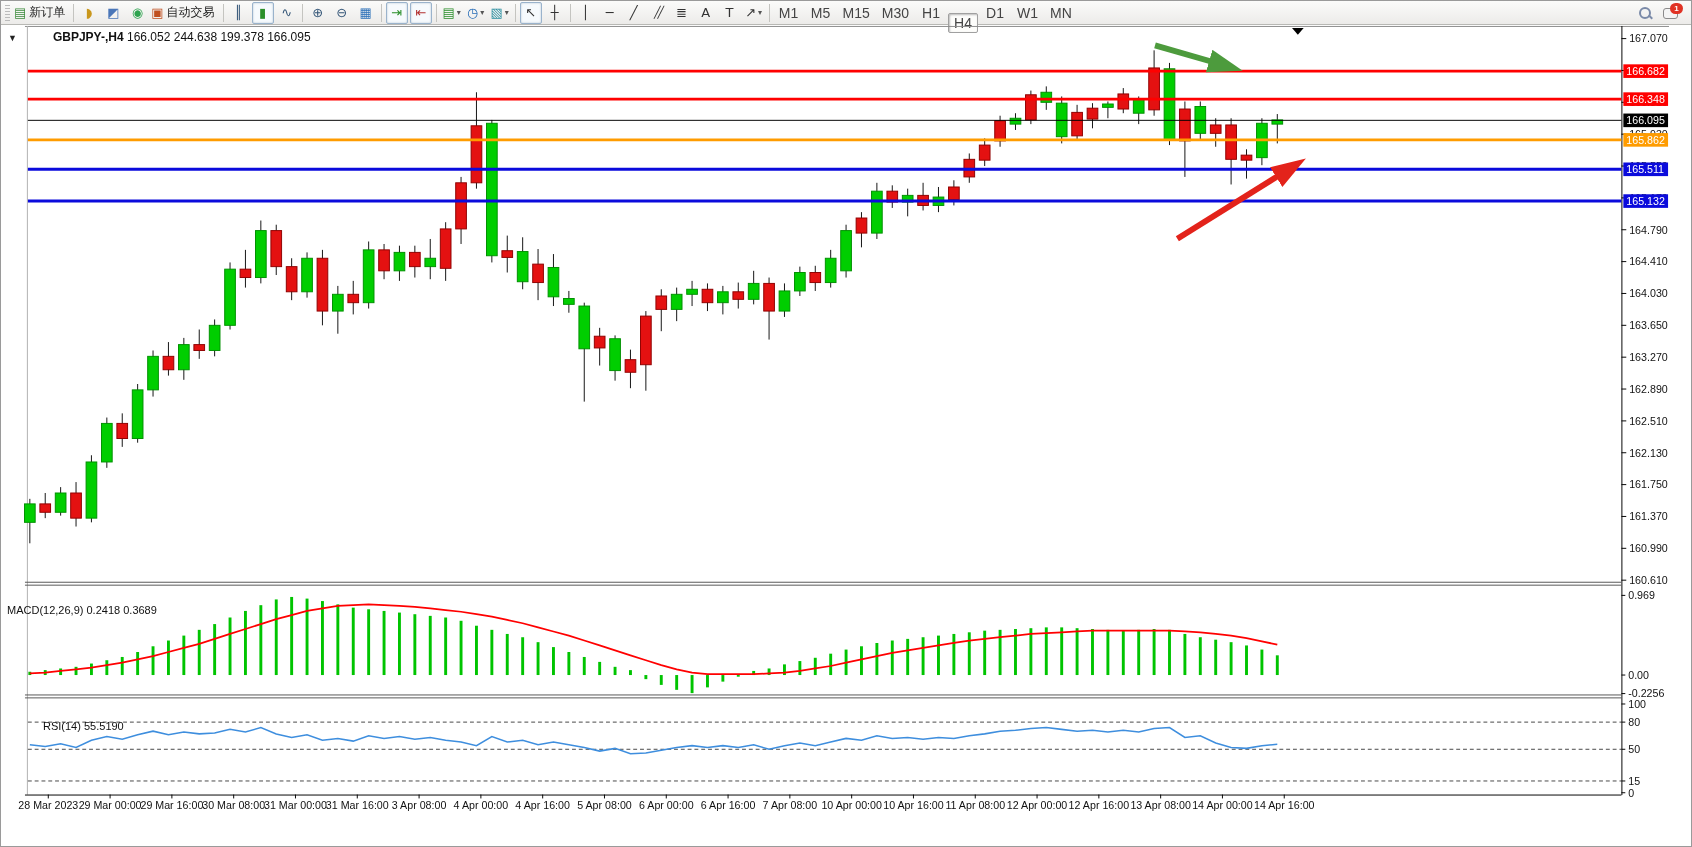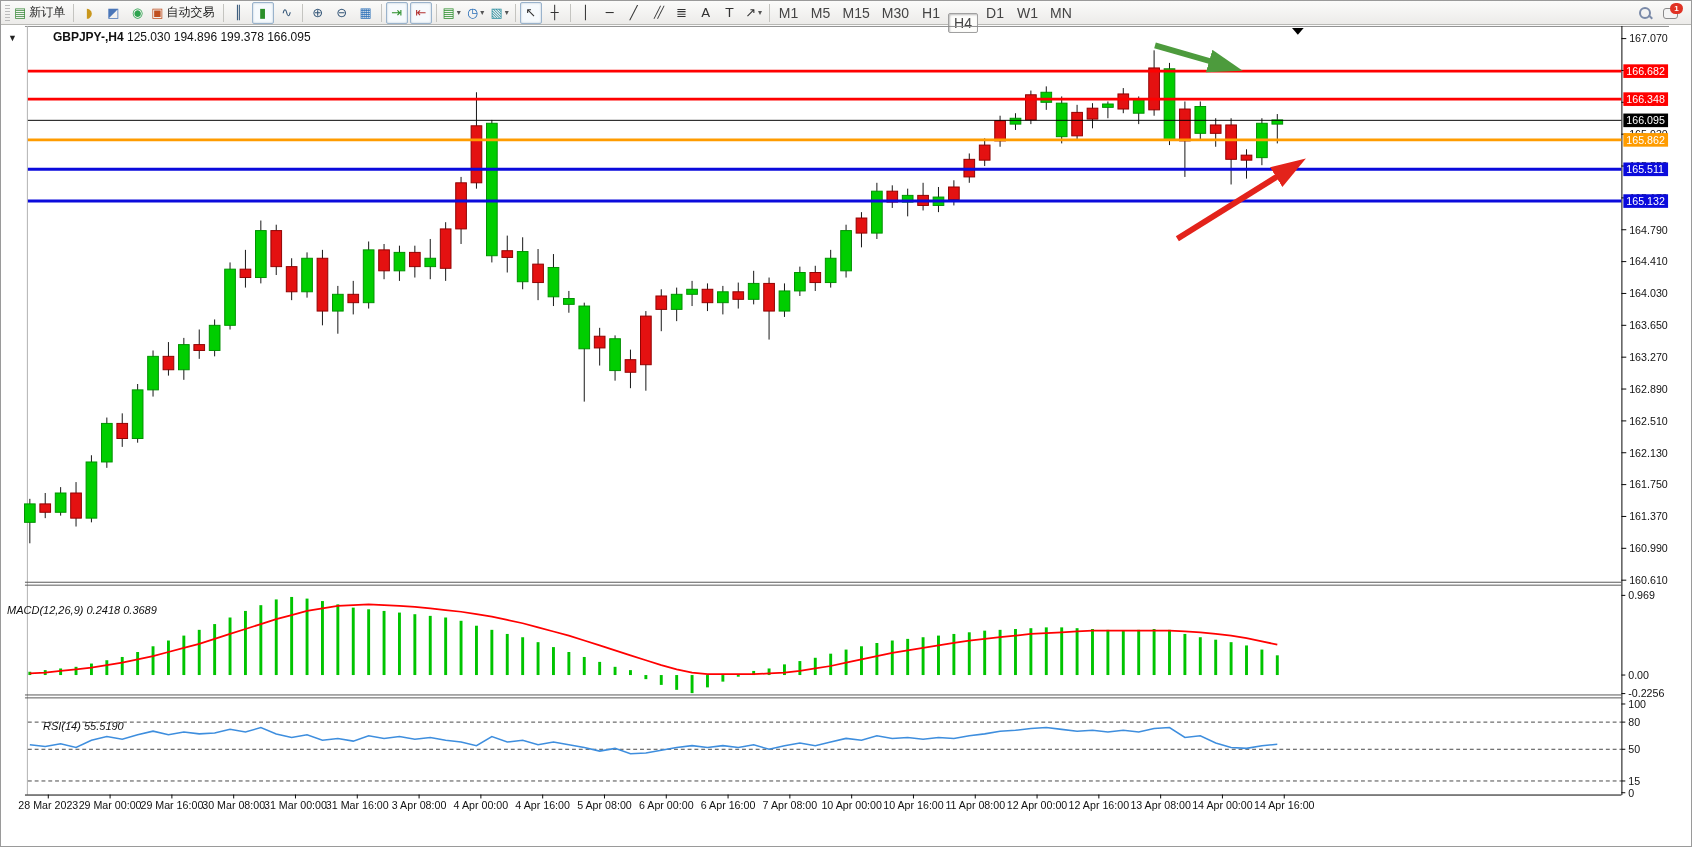--- a/index.html
+++ b/index.html
@@ -23,21 +23,21 @@
   .mag .lens{position:absolute;left:0;top:0;width:8px;height:8px;border:2px solid #7a8aa8;border-radius:50%;}
   .mag .tail{position:absolute;left:9px;top:9px;width:5px;height:2px;background:#7a8aa8;transform:rotate(45deg);}
   .chat{position:relative;width:16px;height:13px;margin:0 6px;}
   .chat .bubble{position:absolute;left:0;top:2px;width:13px;height:9px;border:1px solid #8a8a8a;border-radius:3px;background:#f4f4f4;}
   .chat .badge{position:absolute;right:-4px;top:-3px;min-width:11px;height:11px;border-radius:6px;background:#e03224;color:#fff;
                font-size:8px;font-weight:bold;display:flex;align-items:center;justify-content:center;padding:0 1px;}
   
   #chart-title{position:absolute;left:7px;top:29px;font-size:12px;color:#111;z-index:5;}
   #chart-title .tri{font-size:9px;color:#222;margin-right:4px;}
   #chart-title b{font-weight:bold;margin-left:32px;}
-  .pane-label{position:absolute;left:6px;font-size:11px;color:#111;z-index:5;font-style:italic;}
+  .pane-label{position:absolute;left:6px;font-size:11px;color:#111;z-index:5;}
   svg text{font-family:"Liberation Sans",sans-serif;}
 </style>
 </head>
 <body>
 
 <div id="app">
   <div id="toolbar">
       <span class="grip"></span>
       <span class="tbtn">
         <span class="glyph" style="color: rgb(60, 140, 60);">▤</span>
@@ -143,22 +143,22 @@
         </span>
         <span class="chat">
           <span class="bubble"></span>
           <span class="badge">1</span>
         </span>
       </span>
     </div>
 
   <div id="chart-title">
     <span class="tri">▼</span><b>GBPJPY-,H4</b>
-    <span>125.030</span>
-    <span>194.896</span>
+    <span>166.052</span>
+    <span>244.638</span>
     <span>199.378</span>
     <span>166.095</span>
   </div>
 
   <div class="pane-label" style="top:603px;">
     <span>MACD(12,26,9)</span>
     <span>0.2418</span>
     <span>0.3689</span>
   </div>
   <div class="pane-label" style="top:719px;padding-left:36px;">

